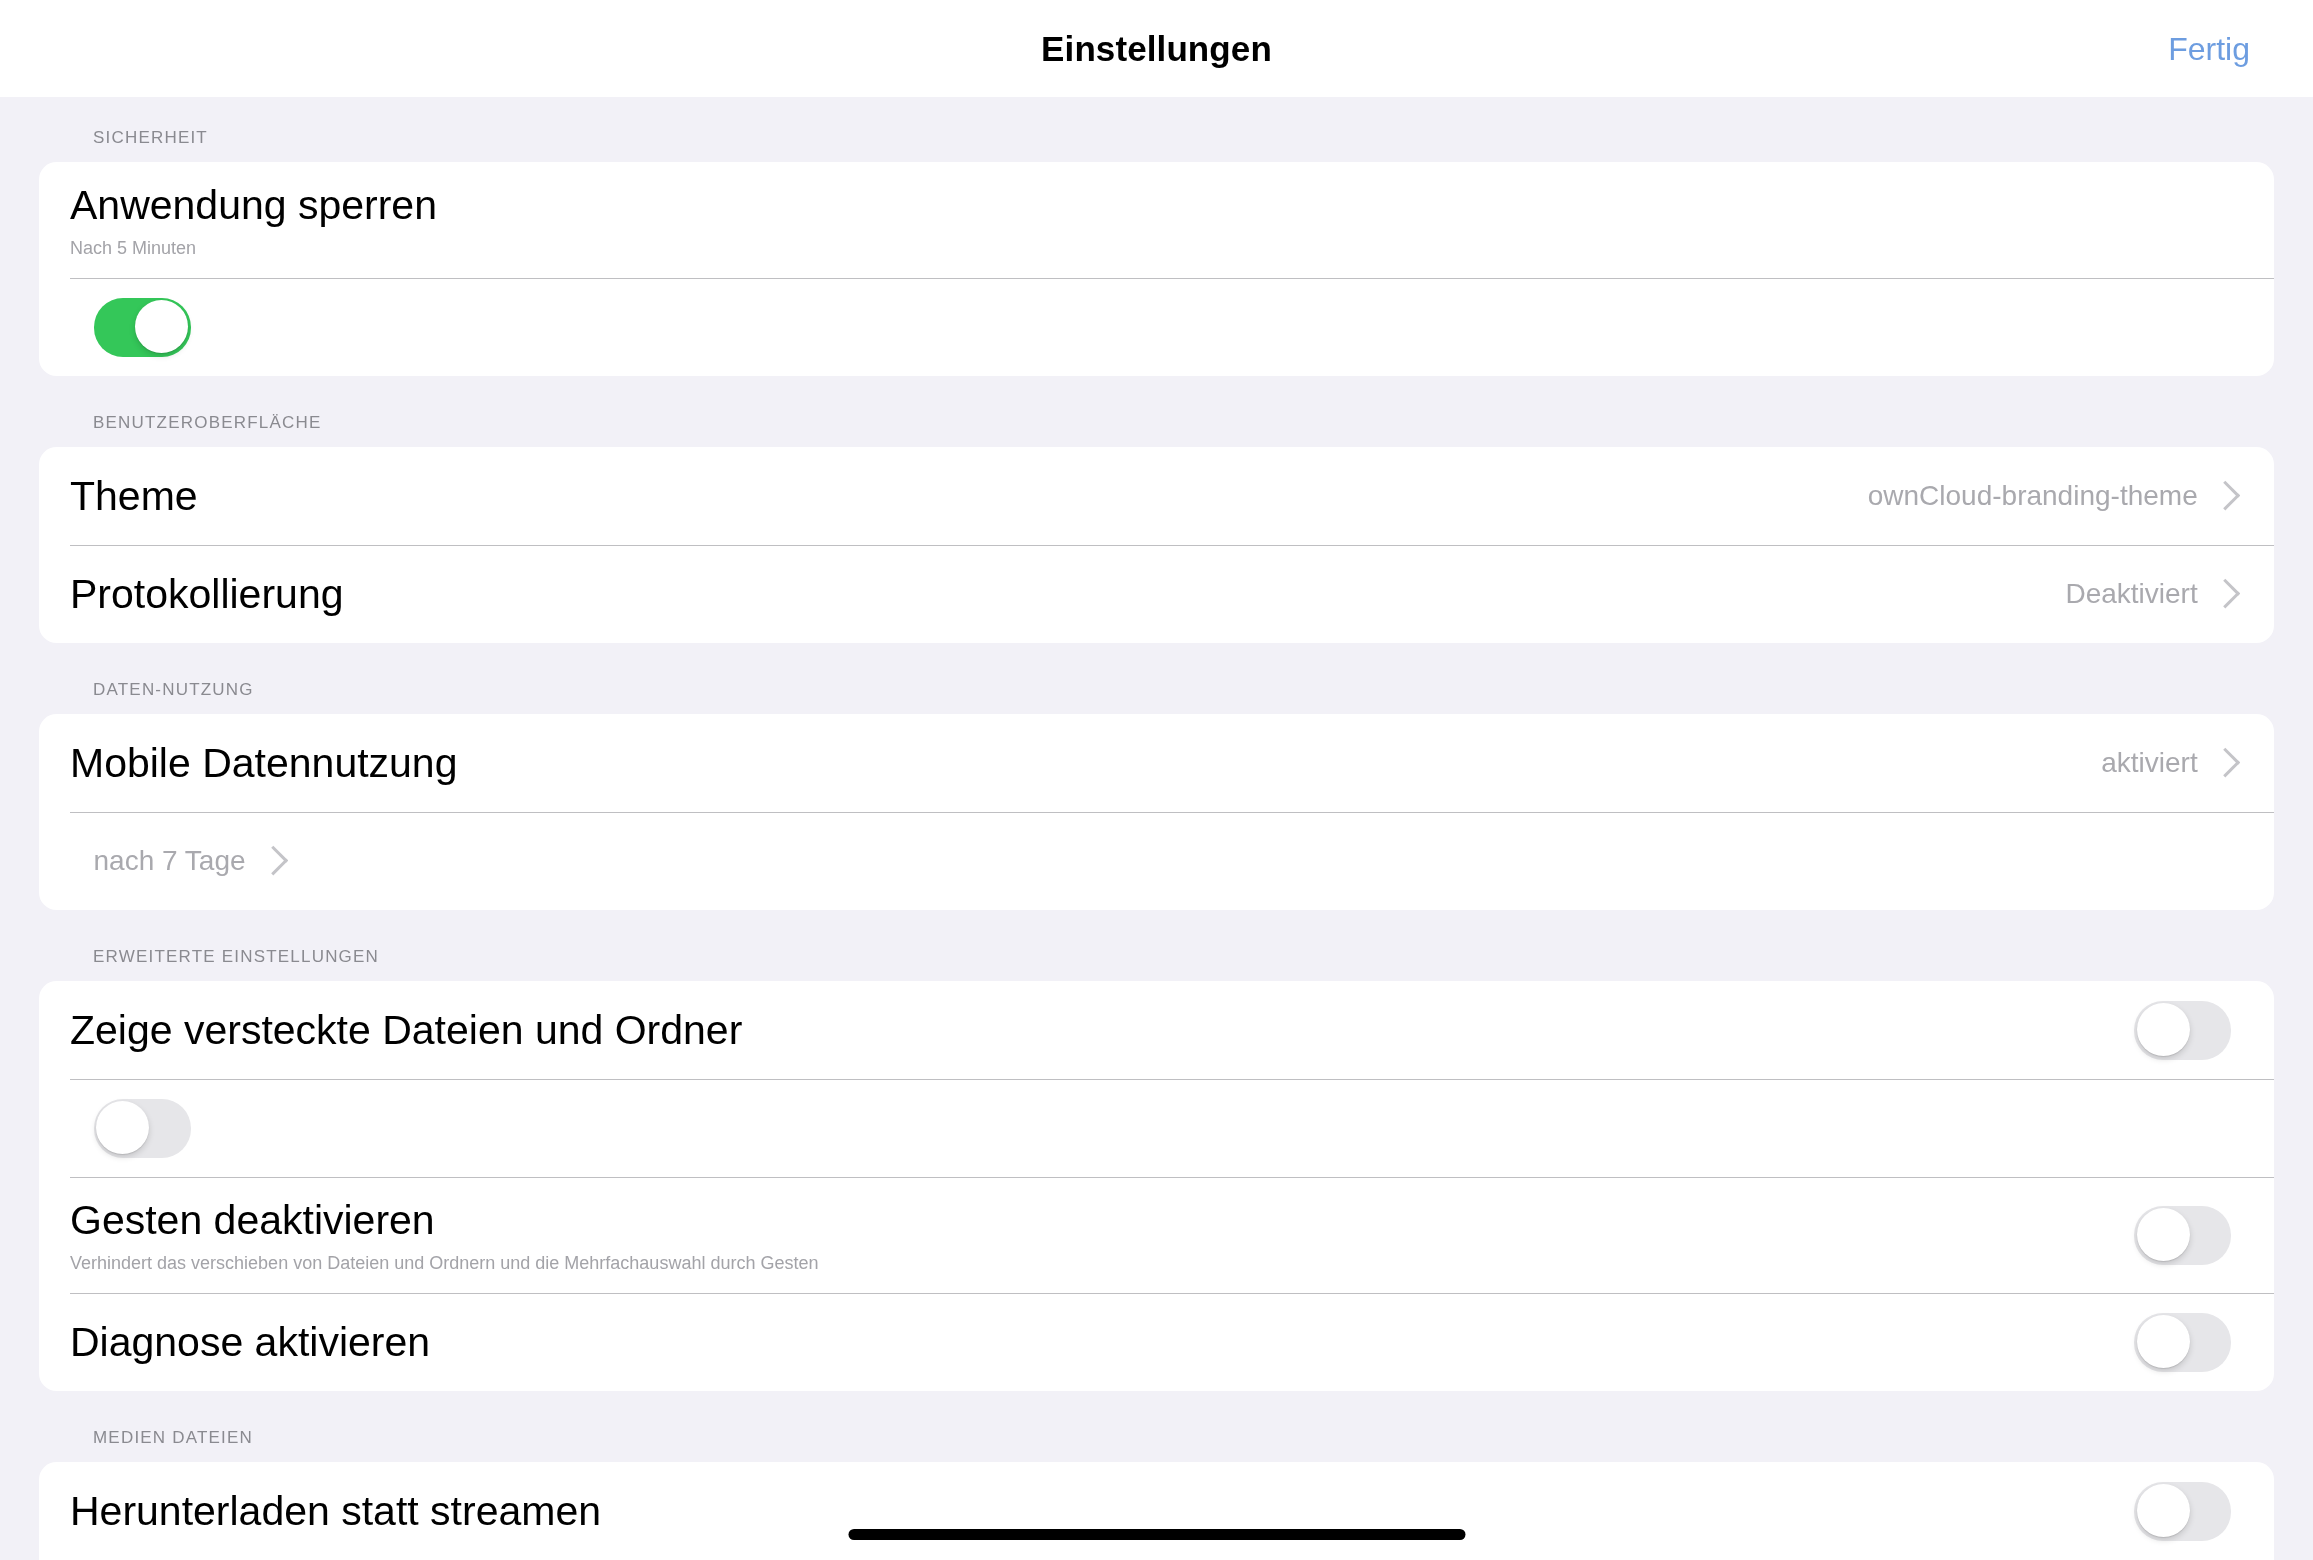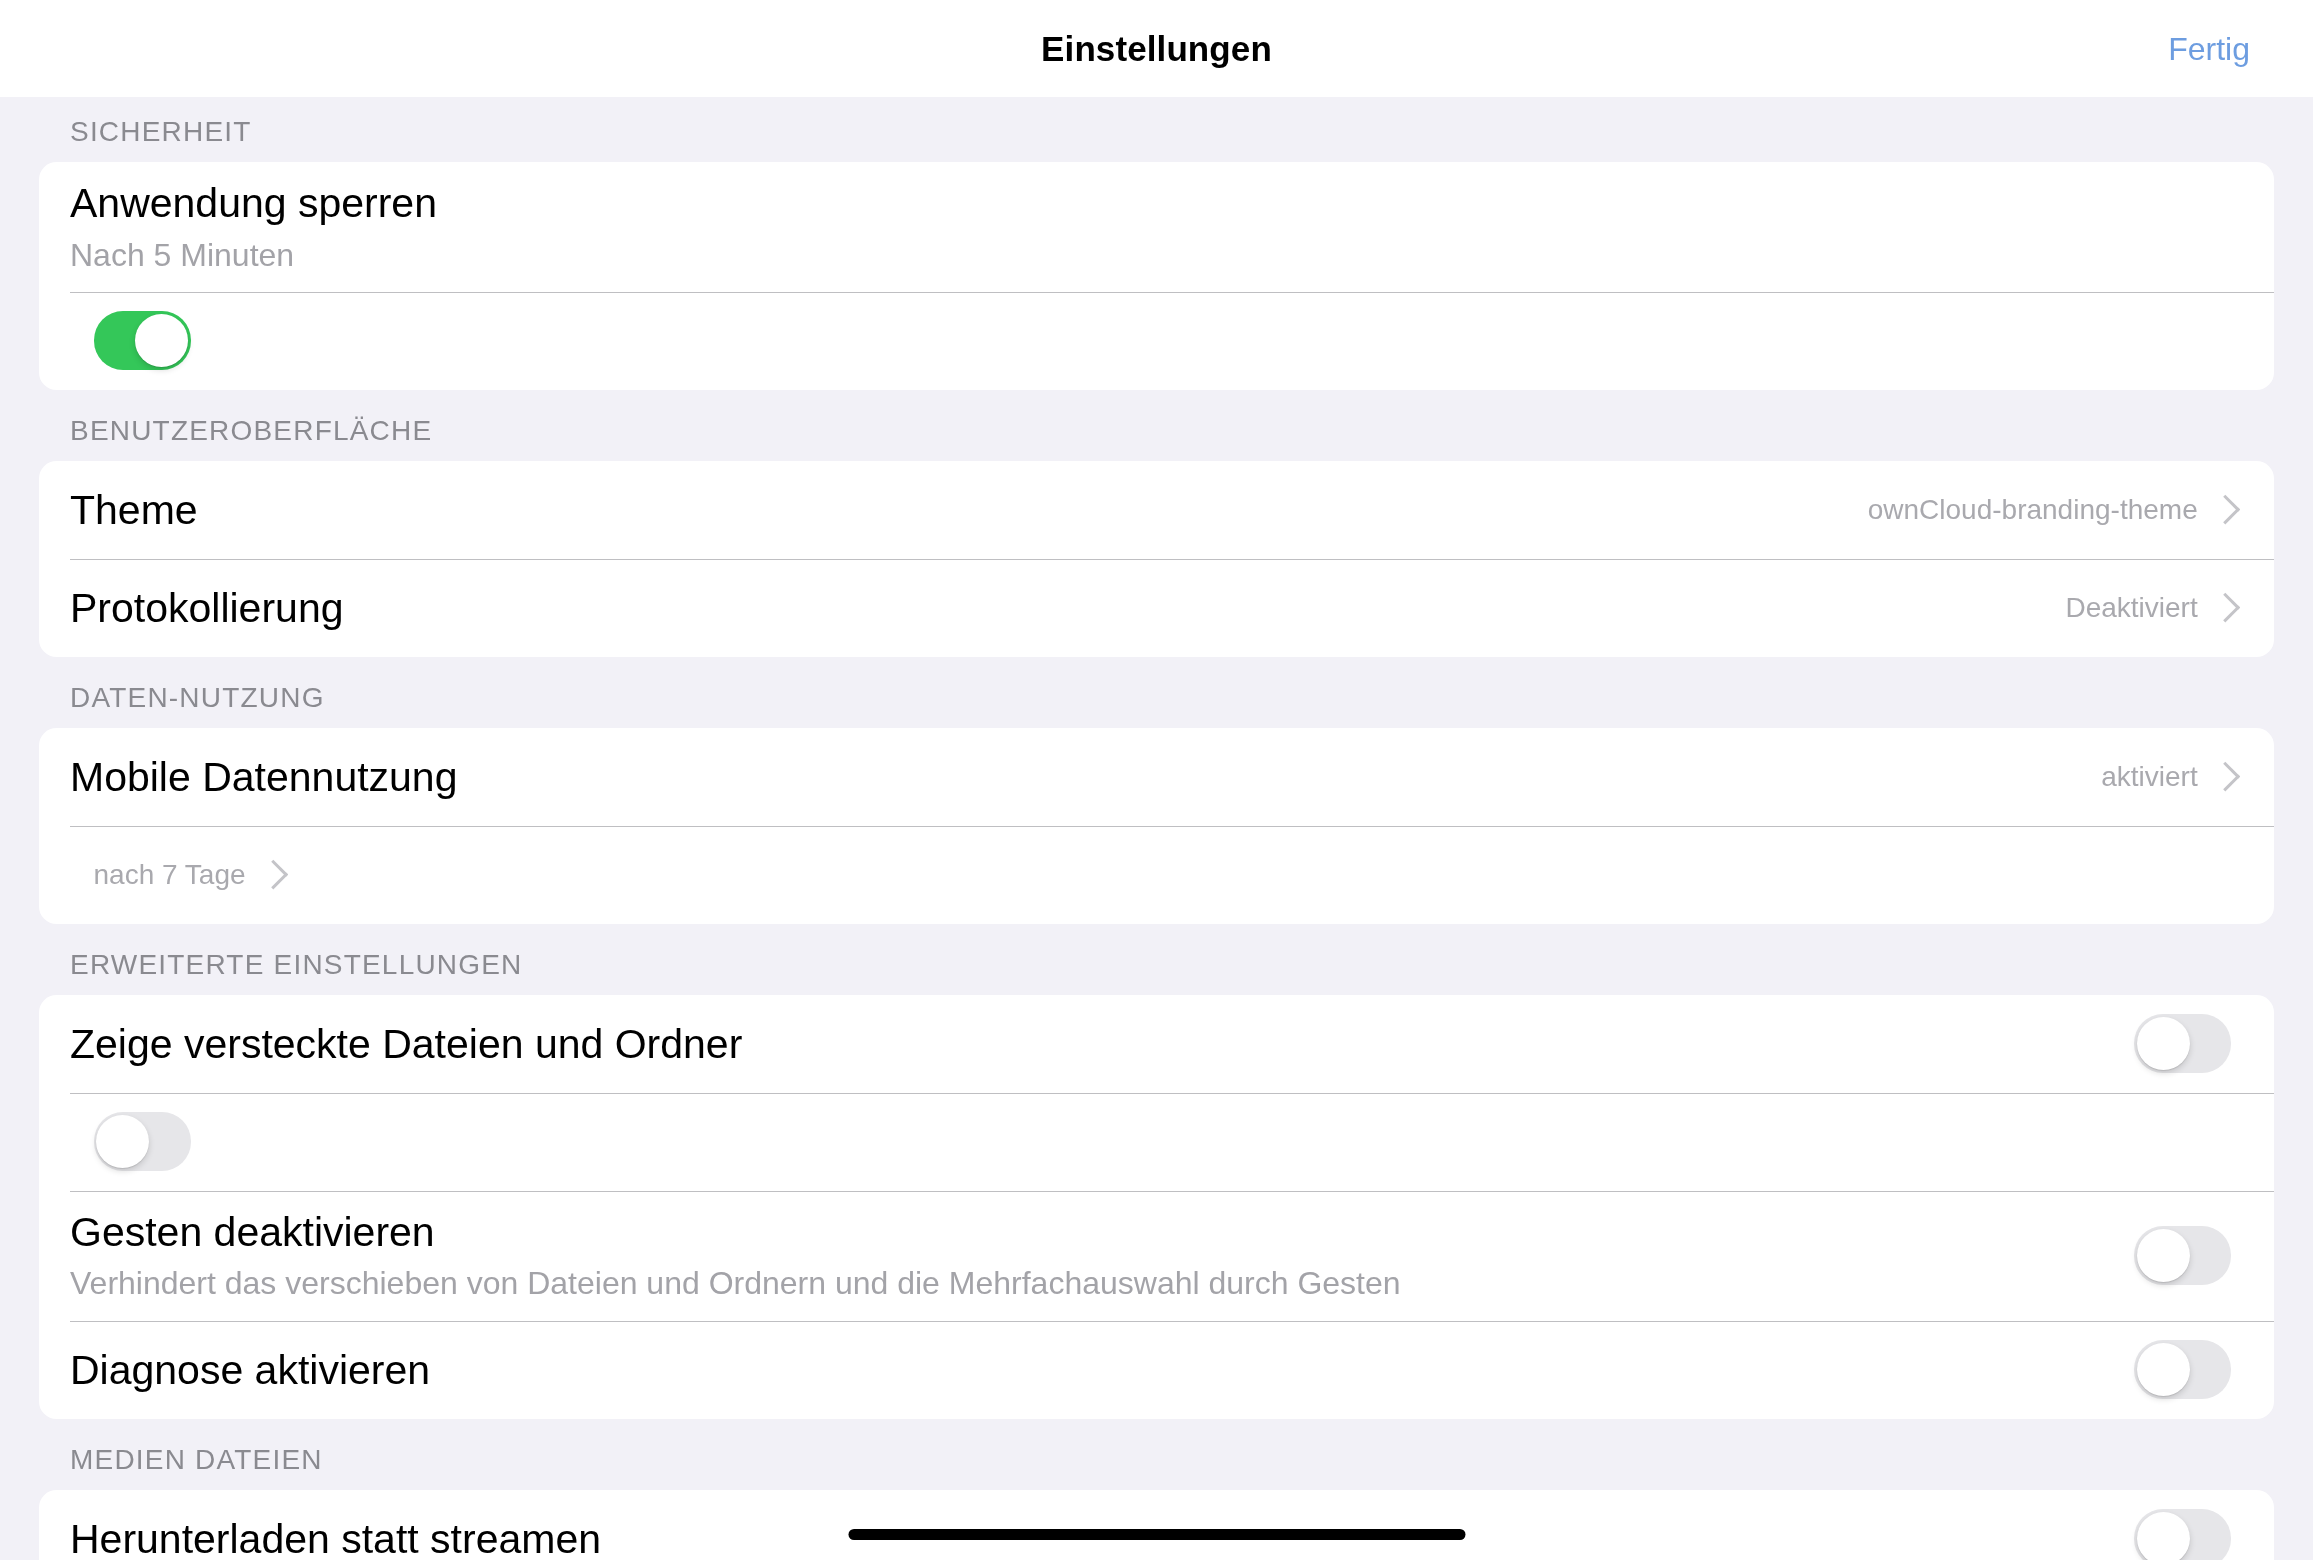--- a/index.html
+++ b/index.html
@@ -64,25 +64,25 @@
     bottom: 0;
     overflow: hidden;
     background: #F2F1F7;
   }
 
   .section {
     margin: 0;
   }
 
   .section-header {
-    font-size: 28px;
+    font-size: 17px;
     font-weight: 400;
     letter-spacing: 1.2px;
     color: #8A8A90;
-    padding: 0 0 0 70px;
+    padding: 0 0 0 93px;
     height: 71px;
     display: flex;
     align-items: flex-end;
     padding-bottom: 13.7px;
     border-radius: 11px;
   }
 
   .section-header.first { height: 65px; }
 
   .card {
@@ -122,21 +122,21 @@
 
   .row-title {
     font-size: 41px;
     font-weight: 400;
     color: #000000;
     line-height: 1.22;
     white-space: nowrap;
   }
 
   .row-sub {
-    font-size: 32px;
+    font-size: 18px;
     font-weight: 400;
     color: #A3A3A8;
     line-height: 1.3;
     margin-top: 6.9px;
     white-space: nowrap;
   }
 
   .row-right {
     display: flex;
     align-items: center;

